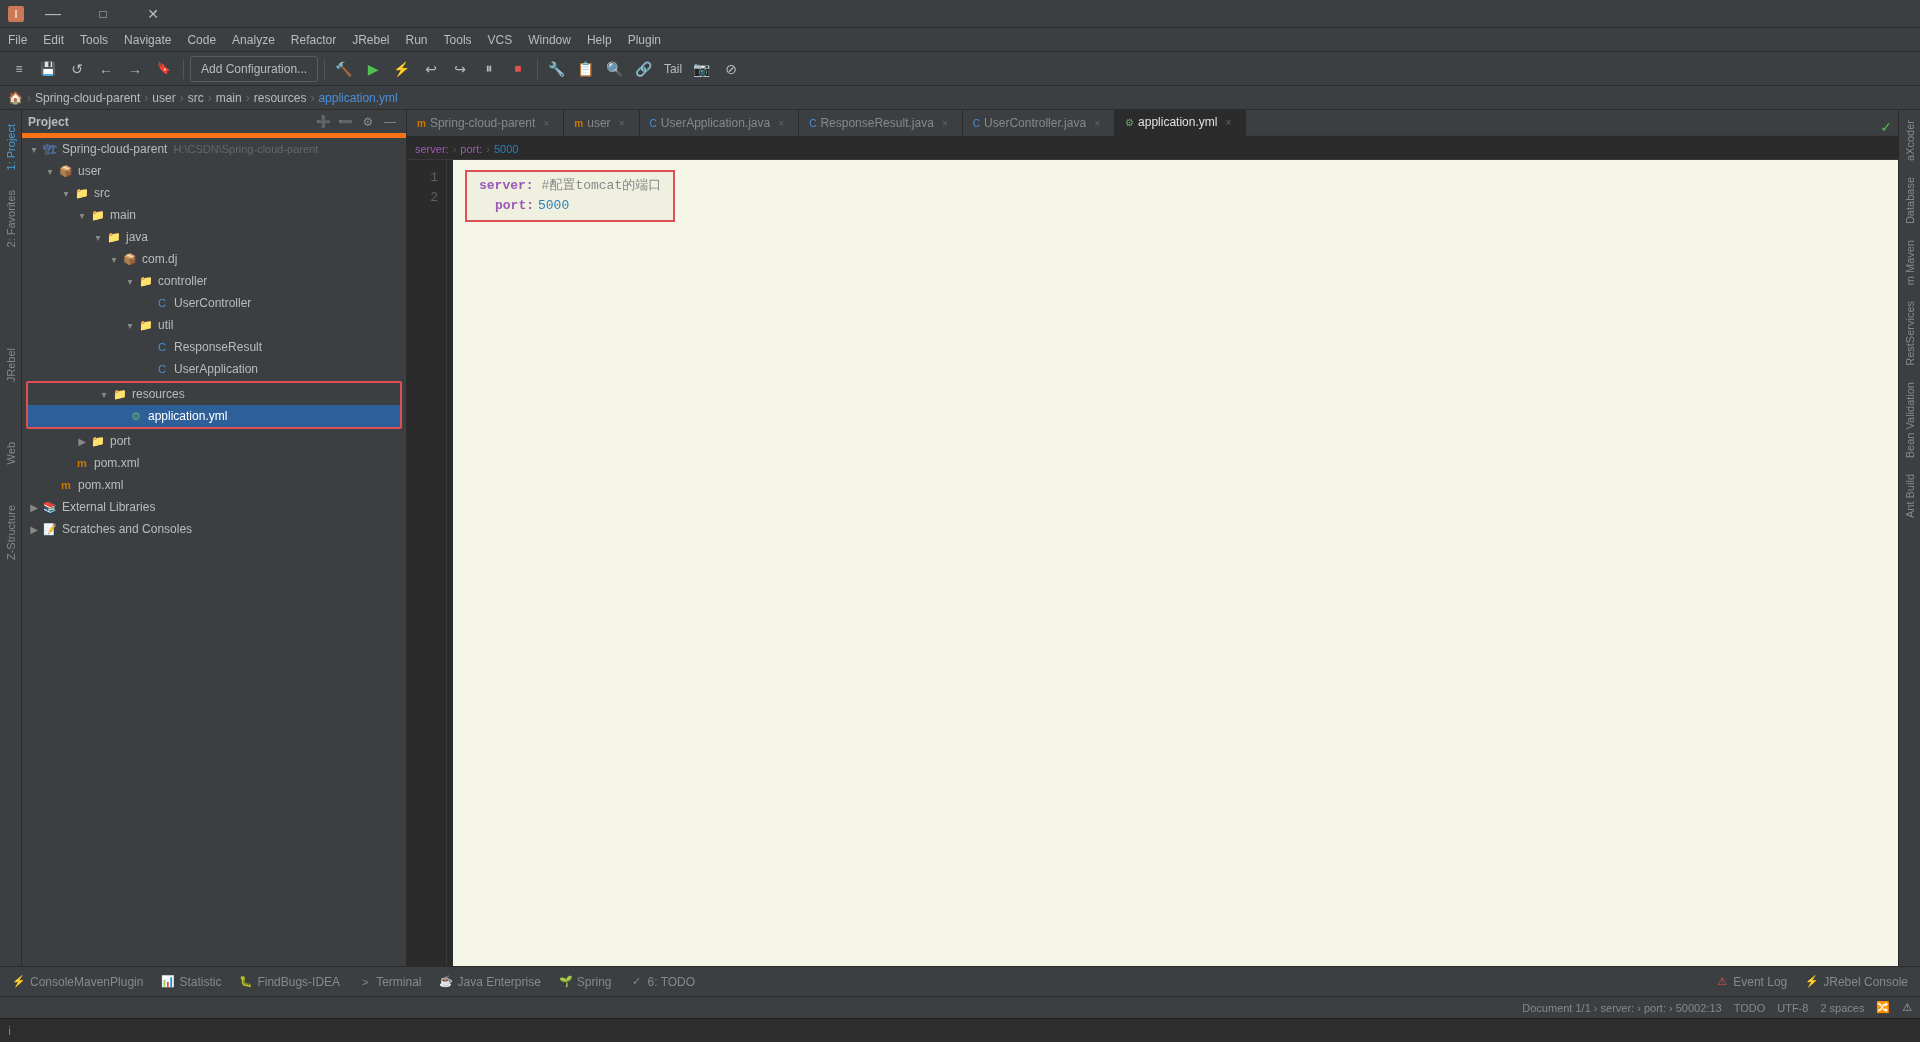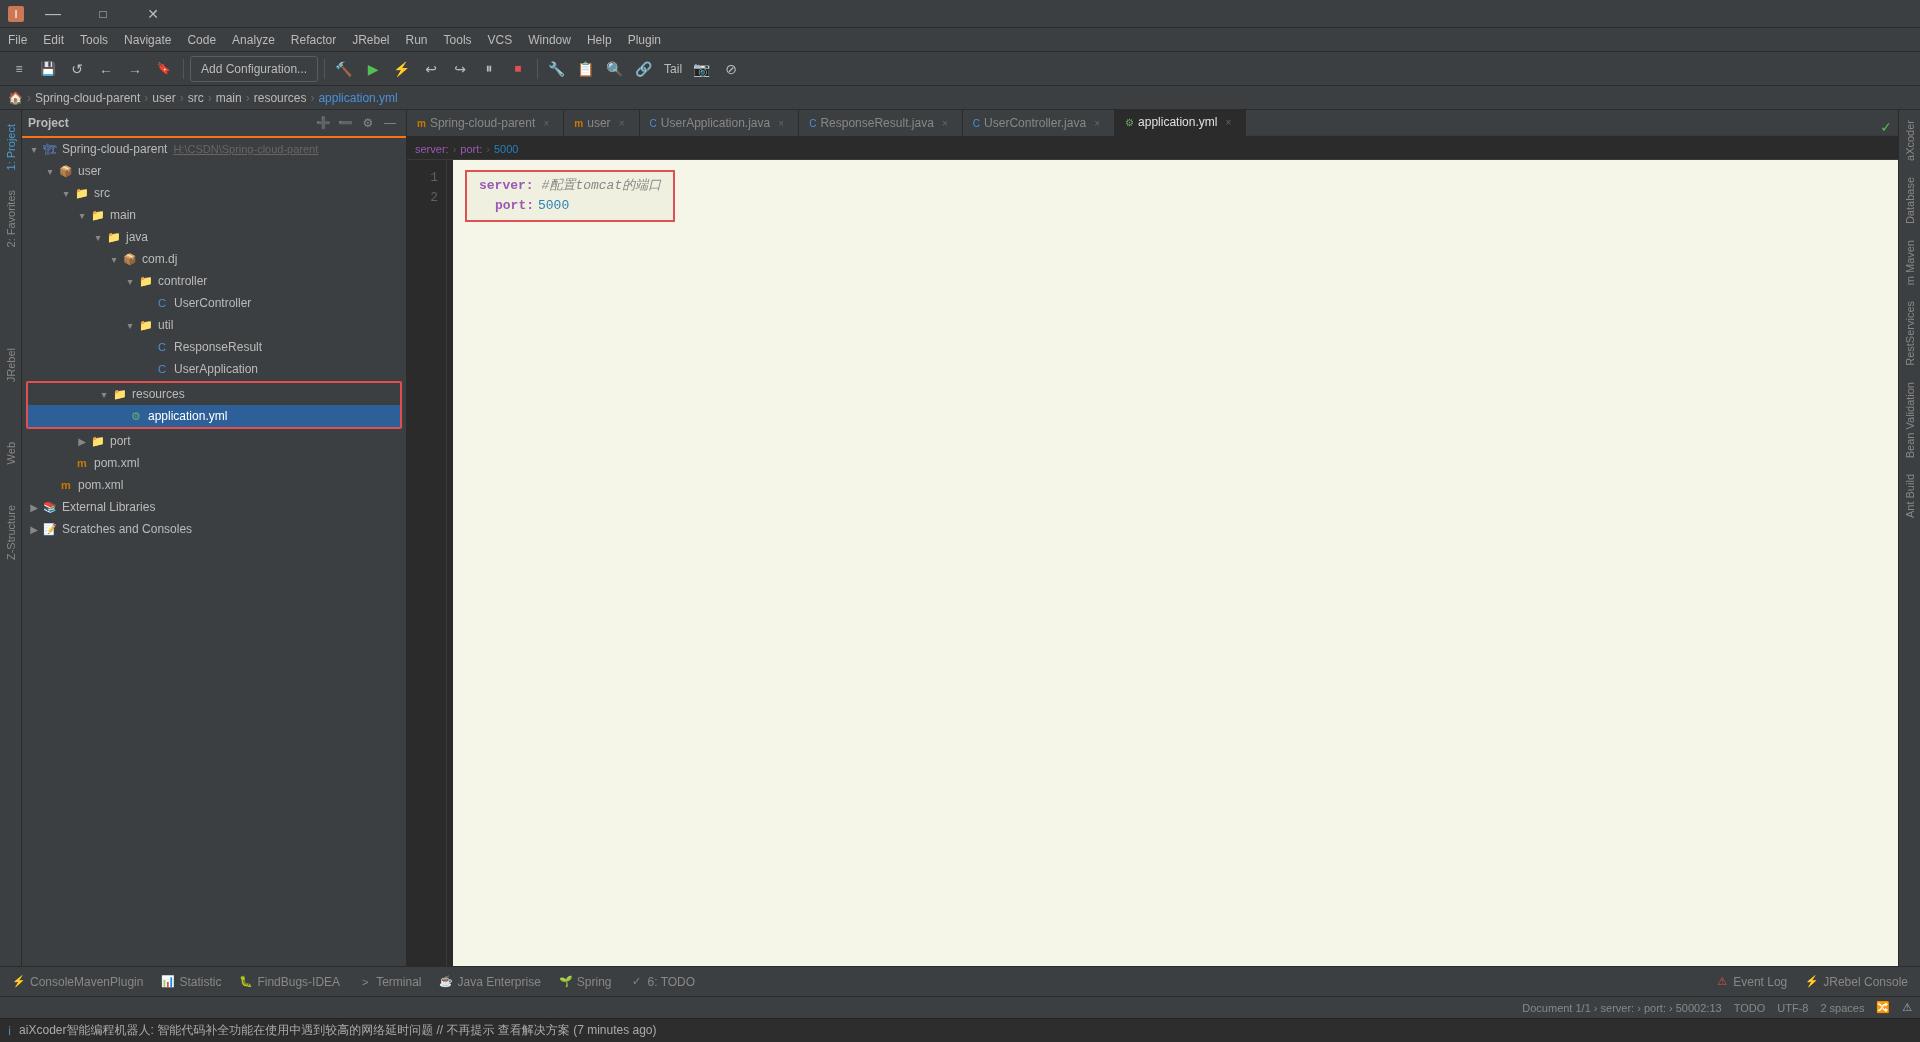--- a/index.html
+++ b/index.html
@@ -96,21 +96,21 @@
       border-right: 1px solid #2b2b2b;
       overflow-y: auto;
       flex-shrink: 0;
     }
     #sidebar-header {
       display: flex;
       align-items: center;
       justify-content: space-between;
       padding: 4px 6px;
       background: #3c3f41;
-      border-bottom: 2px solid #f97316;
+      border-bottom: 5px solid #f97316;
       height: 28px;
     }
     #sidebar-header .sidebar-title { color: #bbbbbb; font-size: 12px; font-weight: bold; }
     #sidebar-header .sidebar-actions { display: flex; gap: 2px; }
     #sidebar-header .sidebar-action-btn { width: 20px; height: 20px; display: flex; align-items: center; justify-content: center; cursor: pointer; color: #888; font-size: 12px; border-radius: 2px; }
 
     .tree-item {
       display: flex;
       align-items: center;
       padding: 2px 4px;
@@ -410,21 +410,21 @@
         <div class="sidebar-action-btn">⚙</div>
         <div class="sidebar-action-btn">—</div>
       </div>
     </div>
 
     <div class="tree-item">
       <span class="indent" style="width:0px;"></span>
       <span class="expand-icon">▾</span>
       <span class="file-icon folder-icon-blue">🏗</span>
       <span class="item-label">Spring-cloud-parent</span>
-      <span style="color:#666; font-size:11px; margin-left:6px;text-decoration:underline;">H:\CSDN\Spring-cloud-parent</span>
+      <span style="color:#666; font-size:11px; margin-left:6px;">H:\CSDN\Spring-cloud-parent</span>
     </div>
 
     <div class="tree-item">
       <span class="indent" style="width:16px;"></span>
       <span class="expand-icon">▾</span>
       <span class="file-icon folder-icon-blue">📦</span>
       <span class="item-label">user</span>
     </div>
 
     <div class="tree-item">
@@ -591,21 +591,21 @@
       <div id="line-numbers">
         <div>1</div>
         <div>2</div>
       </div>
       <div id="gutter"></div>
       <div id="code-content">
         
         <div style="display:inline-block; border: 2px solid #e05050; background:#f0f0e0; padding: 4px 12px; margin-top: 2px;">
           <div class="code-line">
             <span class="yaml-key">server:</span>
-            <span style="color:#888; font-style:italic; margin-left:8px;">#配置tomcat的端口</span>
+            <span style="color:#888; margin-left:8px;">#配置tomcat的端口</span>
           </div>
           <div class="code-line">
             <span style="margin-left:16px;"></span>
             <span class="yaml-key">port:</span>
             <span class="yaml-value" style="margin-left:4px;">5000</span>
           </div>
         </div>
       </div>
     </div>
   </div>
@@ -670,14 +670,13 @@
     <span class="status-item">TODO</span>
     <span class="status-item">UTF-8</span>
     <span class="status-item">2 spaces</span>
     <span style="color:#aaa;">🔀</span>
     <span style="color:#aaa;">⚠</span>
   </div>
 </div>
 
 <div id="notification-bar">
   <span class="notif-icon">ℹ</span>
-  <span>aiXcoder智能编程机器人: 智能代码补全功能在使用中遇到较高的网络延时问题 // 不再提示 查看解决方案 (7 minutes ago)</span>
 </div>
 
 </body></html>

